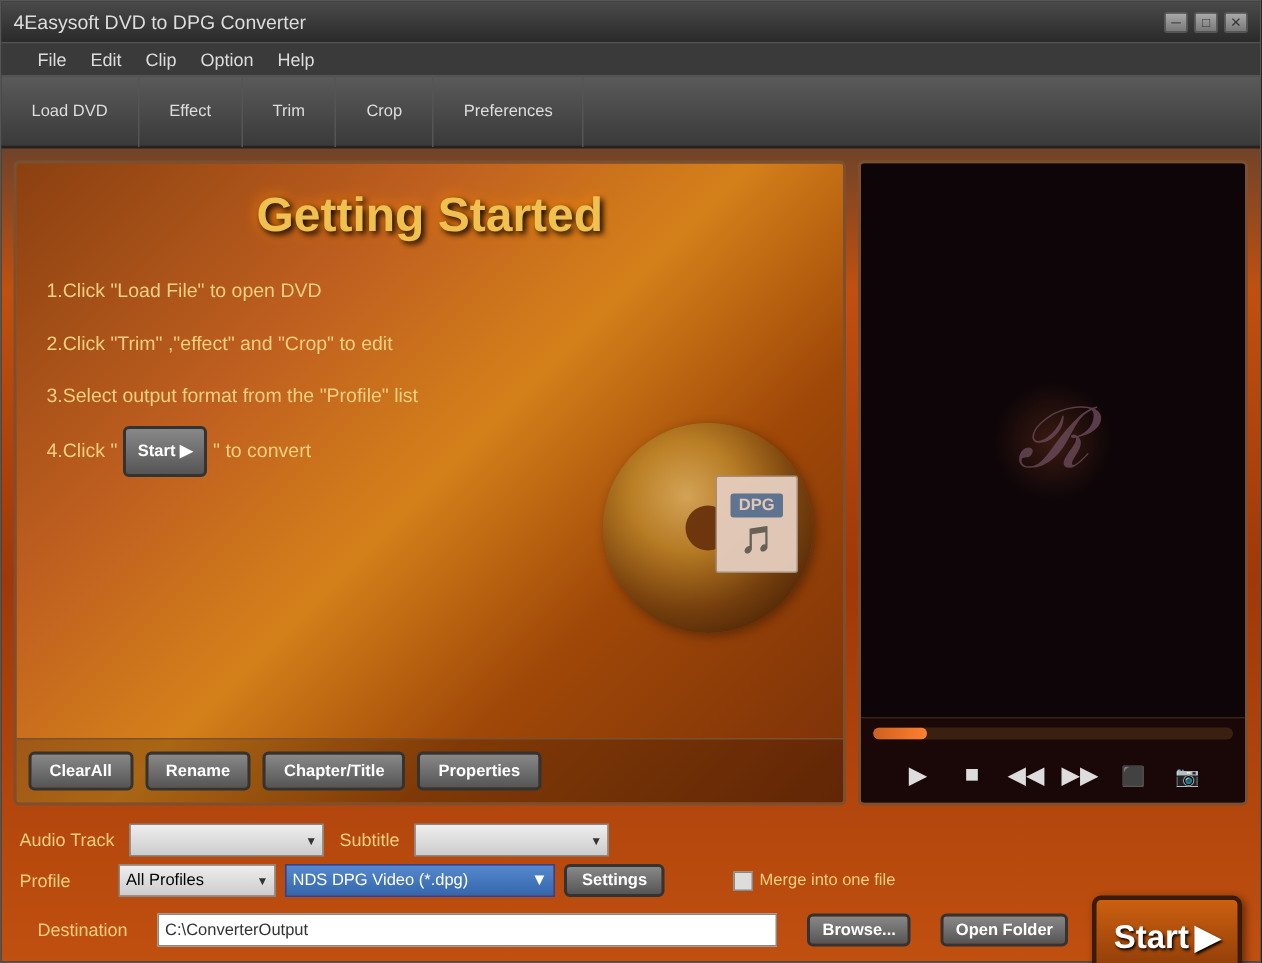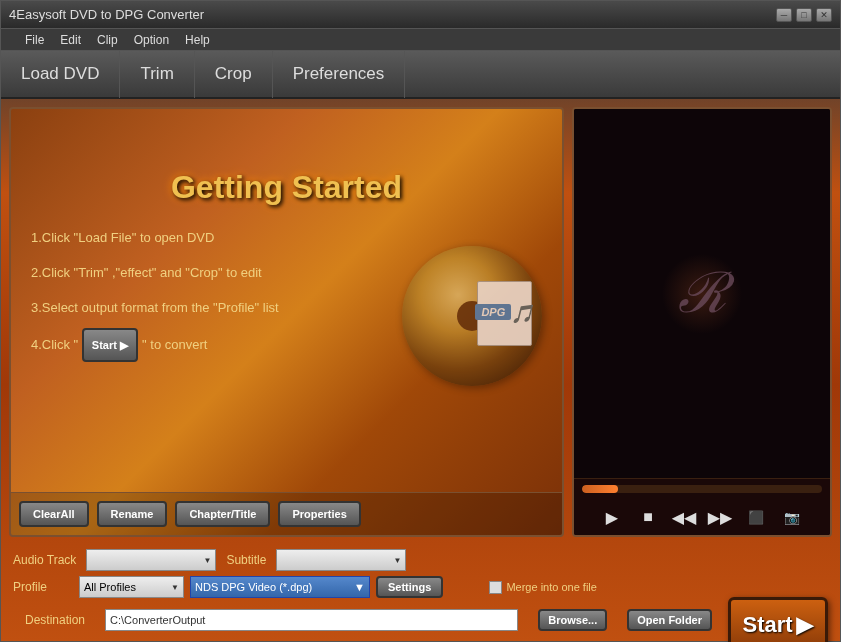--- a/index.html
+++ b/index.html
@@ -71,21 +71,21 @@
       padding: 0 0;
       border-bottom: 2px solid #222;
     }
     .toolbar-btn {
       display: flex;
       flex-direction: column;
       align-items: center;
       justify-content: center;
       padding: 4px 20px;
       color: #ddd;
-      font-size: 17px;
+      font-size: 11px;
       cursor: pointer;
       height: 48px;
       border-right: 1px solid #555;
     }
     #main-content {
       display: flex;
       flex: 1;
       padding: 8px;
       gap: 8px;
     }
@@ -107,21 +107,20 @@
       position: relative;
     }
     #getting-started-title {
       font-size: 32px;
       font-weight: bold;
       color: #f0c050;
       text-shadow: 2px 2px 4px #000, 0 0 10px #ff8800;
       font-family: 'Arial Black', Arial, sans-serif;
       margin-bottom: 16px;
       text-align: center;
-      margin-top: 44px;
     }
     #steps-list {
       color: #f0d080;
       font-size: 13px;
       line-height: 2.4;
     }
     #steps-list p { margin-bottom: 4px; }
     #dvd-decoration {
       position: absolute;
       right: 20px;
@@ -154,25 +153,24 @@
     #dpg-icon {
       position: absolute;
       bottom: 50px;
       right: 10px;
       width: 55px;
       height: 65px;
       background: white;
       border: 1px solid #aaa;
       border-radius: 2px;
       display: flex;
-      flex-direction: row;
+      flex-direction: column;
       align-items: center;
       justify-content: center;
       z-index: 10;
-      font-style: italic;
     }
     #dpg-icon-label {
       background: #4488cc;
       color: white;
       font-size: 11px;
       font-weight: bold;
       padding: 2px 6px;
       margin-bottom: 4px;
       border-radius: 2px;
     }
@@ -189,21 +187,20 @@
       font-weight: bold;
       padding: 2px 8px;
       vertical-align: middle;
     }
     #bottom-buttons {
       display: flex;
       padding: 8px;
       gap: 8px;
       background: rgba(0,0,0,0.2);
       border-top: 1px solid #7a5030;
-      margin-top: 36px;
     }
     .action-btn {
       background: linear-gradient(180deg, #888, #555);
       border: 2px solid #333;
       border-radius: 4px;
       color: white;
       font-size: 11px;
       font-weight: bold;
       padding: 5px 12px;
       cursor: pointer;
@@ -422,20 +419,21 @@
   <div id="menu-bar">
     <span class="menu-item">File</span>
     <span class="menu-item">Edit</span>
     <span class="menu-item">Clip</span>
     <span class="menu-item">Option</span>
     <span class="menu-item">Help</span>
   </div>
 
   <div id="toolbar">
     <div class="toolbar-btn">Load DVD</div>
+    <div class="toolbar-btn">Effect</div>
     <div class="toolbar-btn">Trim</div>
     <div class="toolbar-btn">Crop</div>
     <div class="toolbar-btn">Preferences</div>
   </div>
 
   <div id="main-content">
 
     <div id="left-panel">
       <div id="getting-started-area">
         <div id="getting-started-title">Getting Started</div>

